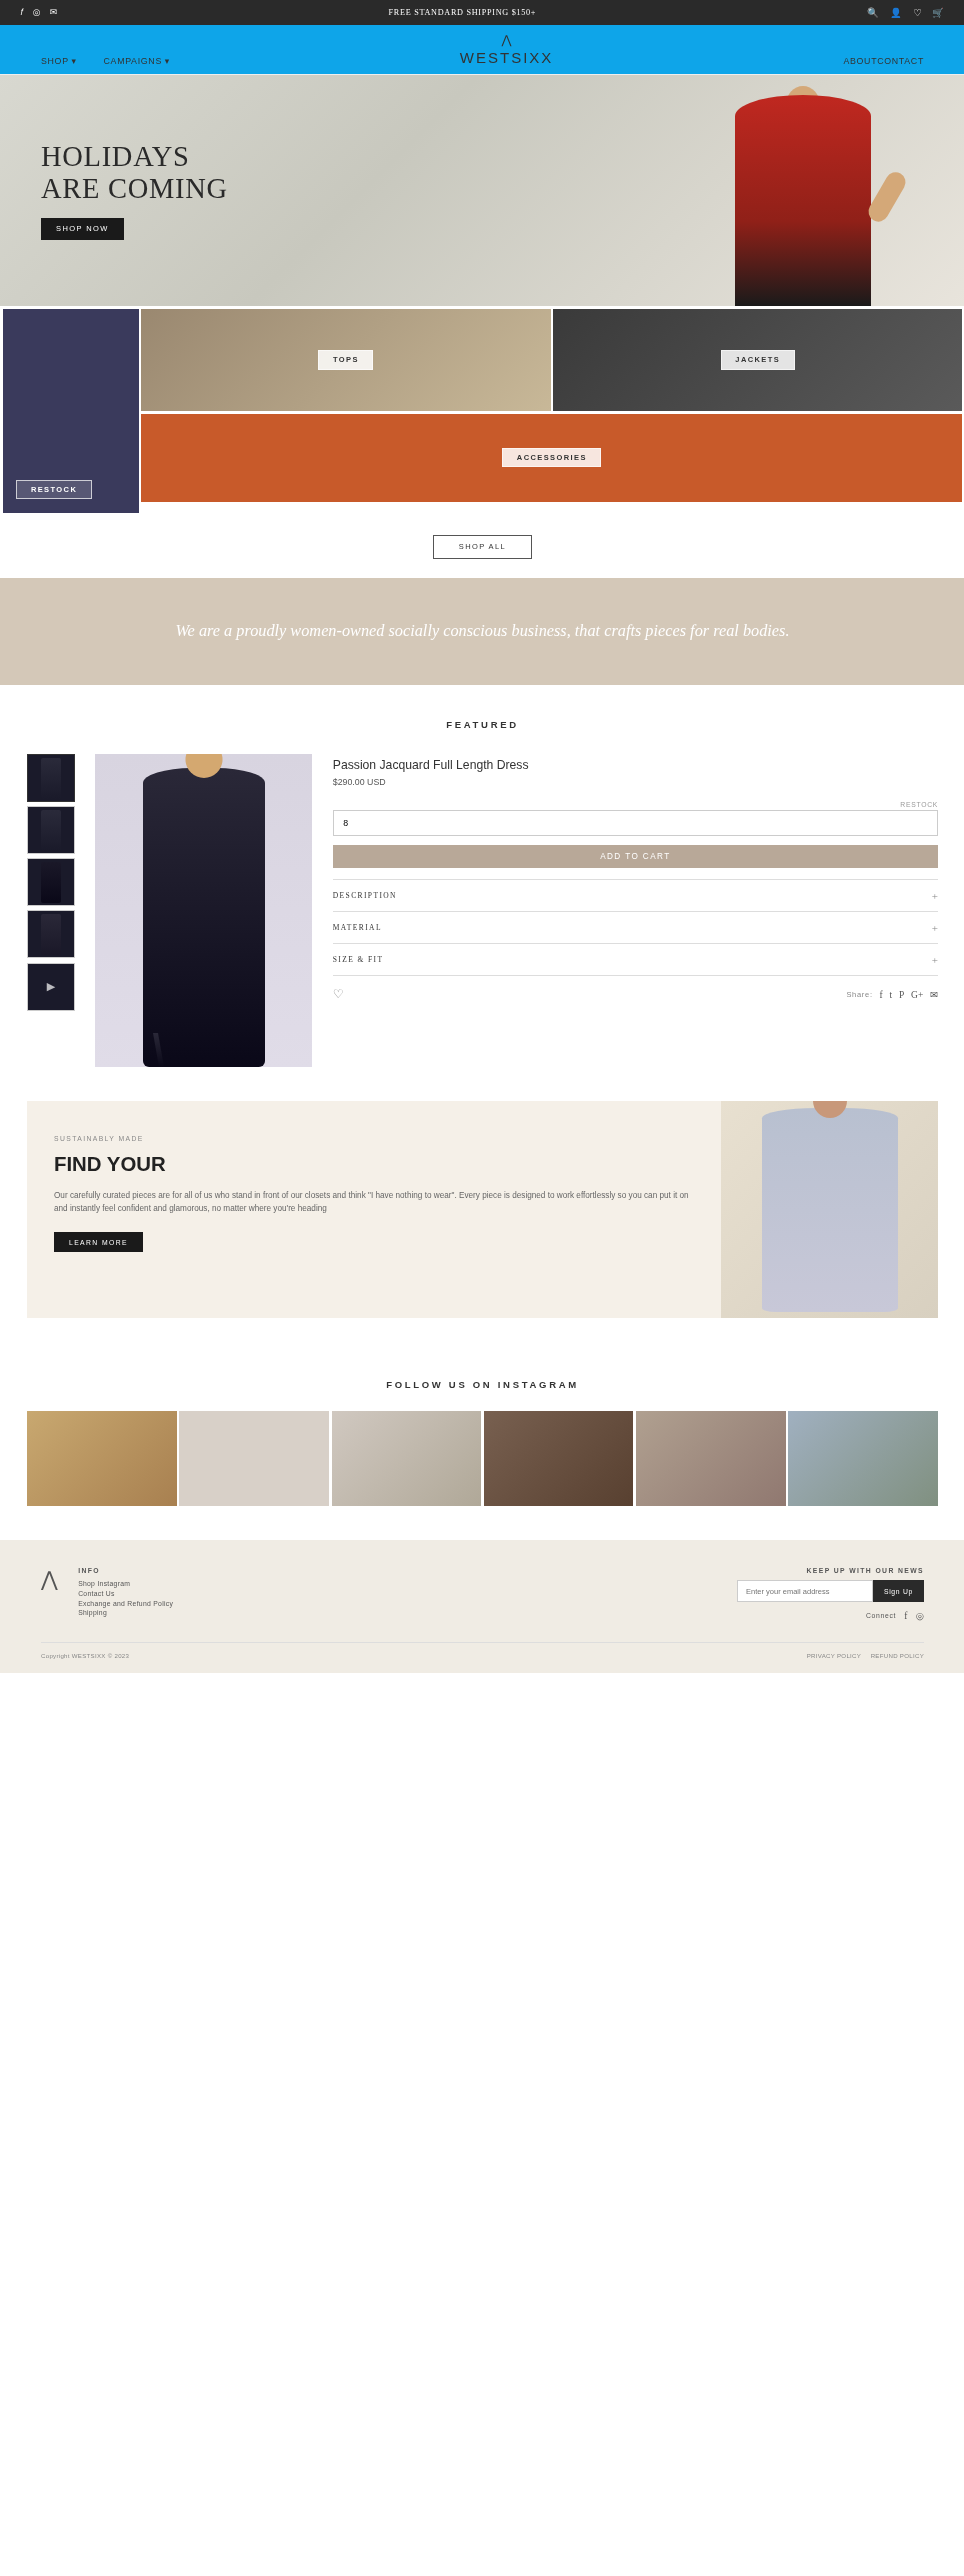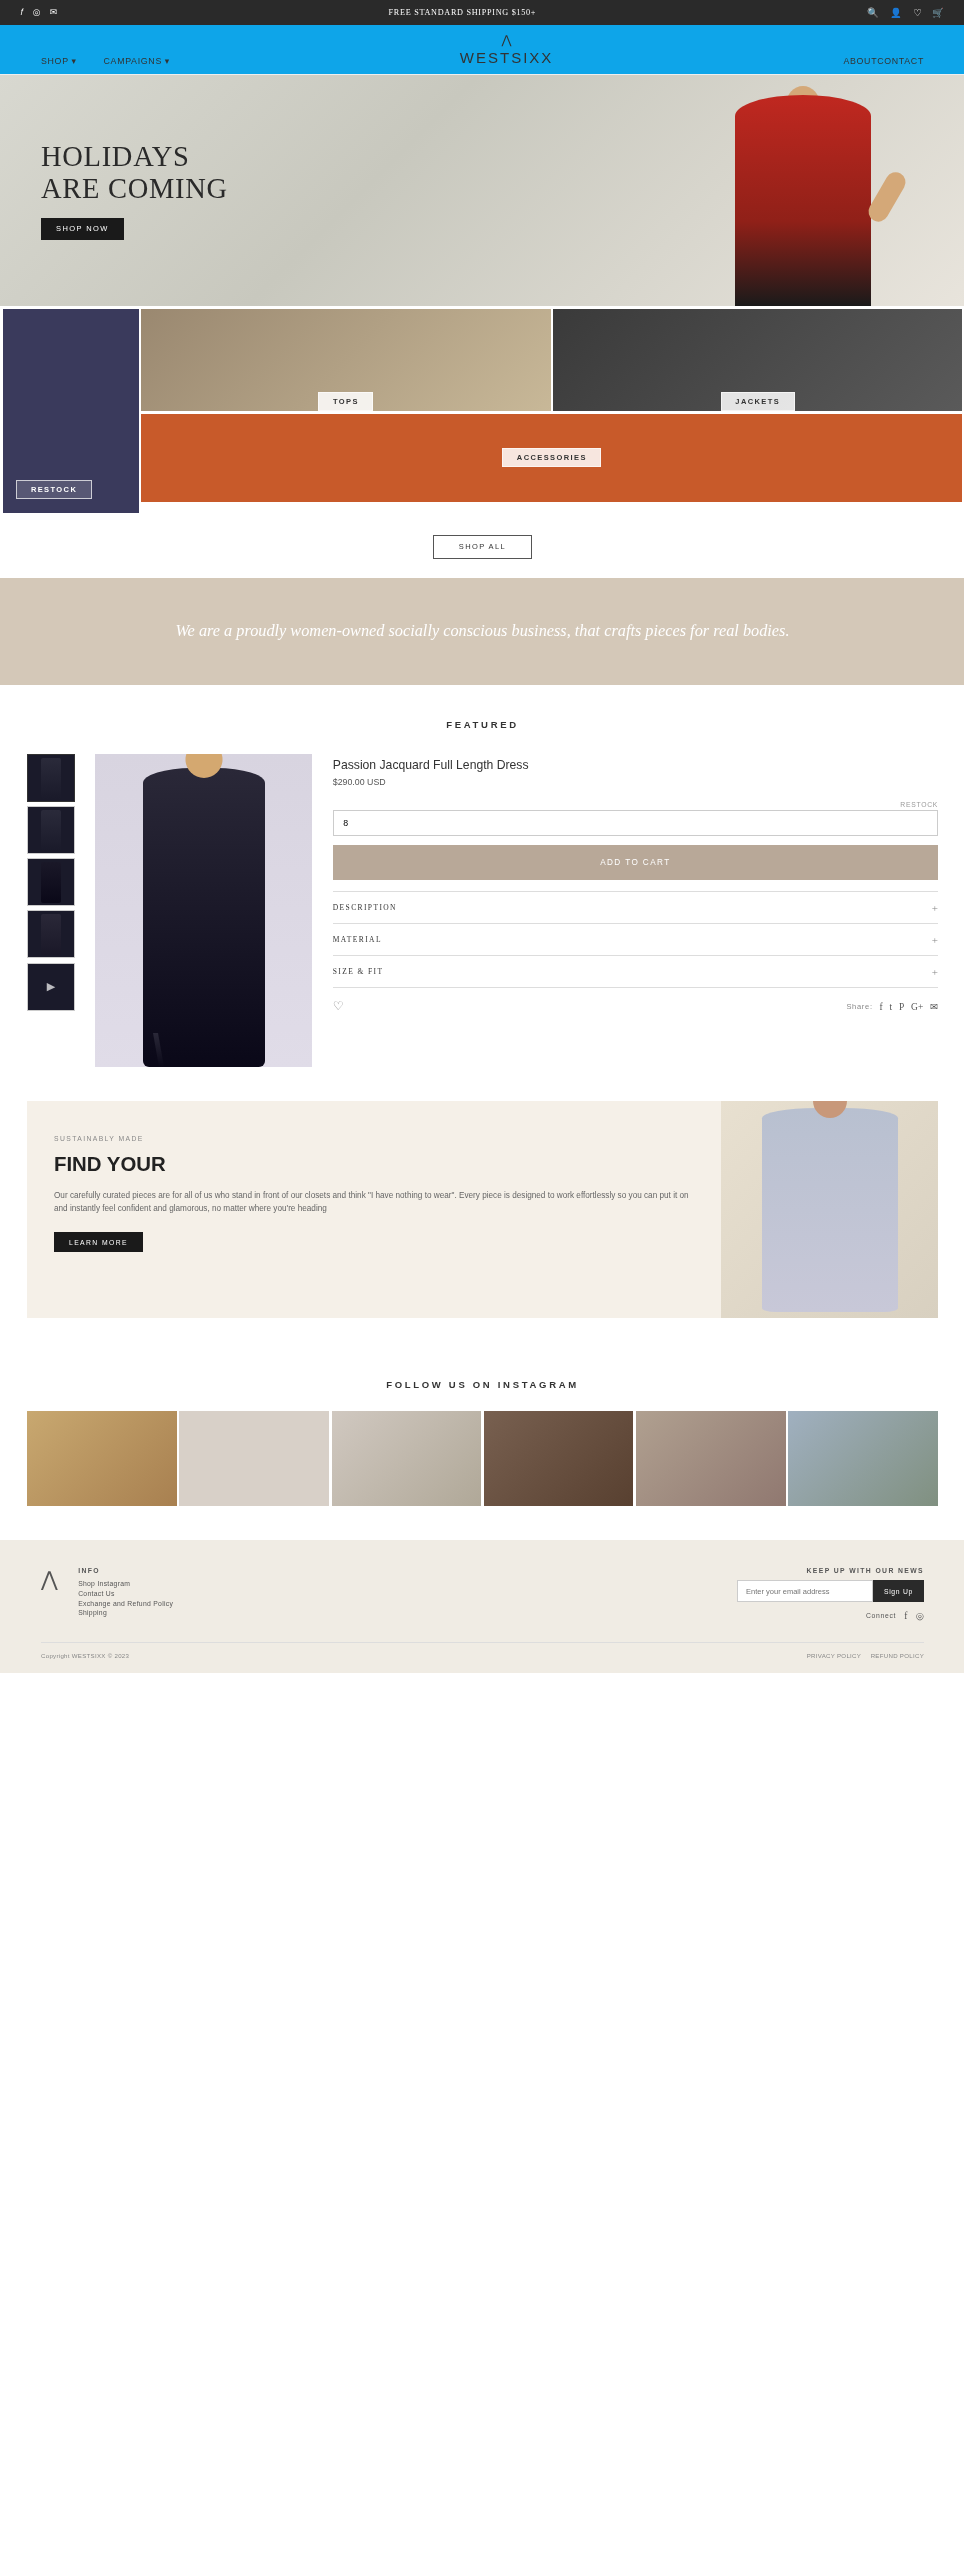--- a/index.html
+++ b/index.html
@@ -104,21 +104,21 @@
       background: #c85a2a;
       display: flex;
       align-items: center;
       justify-content: center;
       height: 88px;
     }
     .cat-box {
       background: #888;
       min-height: 95px;
       display: flex;
-      align-items: flex-end;
+      align-items: center;
       justify-content: center;
       position: relative;
       overflow: hidden;
     }
     .cat-box-tops { background: linear-gradient(135deg, #9a8870 0%, #c8b898 100%); }
     .cat-box-jackets { background: linear-gradient(135deg, #3a3a3a 0%, #5a5a5a 100%); }
     .cat-label {
       background: rgba(255,255,255,0.85);
       padding: 4.1px 13.6px;
       font-size: 7.5px;
@@ -289,21 +289,21 @@
       appearance: none;
       cursor: pointer;
       margin-bottom: 9.5px;
       font-family: 'Arial', sans-serif;
     }
     .add-to-cart-btn {
       width: 100%;
       background: #b8a898;
       color: #fff;
       border: none;
-      padding: 13px;
+      padding: 7px;
       font-size: 8.2px;
       letter-spacing: 1.4px;
       text-transform: uppercase;
       cursor: pointer;
       font-family: 'Arial', sans-serif;
       margin-bottom: 11px;
     }
     .accordion-item {
       border-top: 0.7px solid #ddd;
       padding: 9.5px 0;

